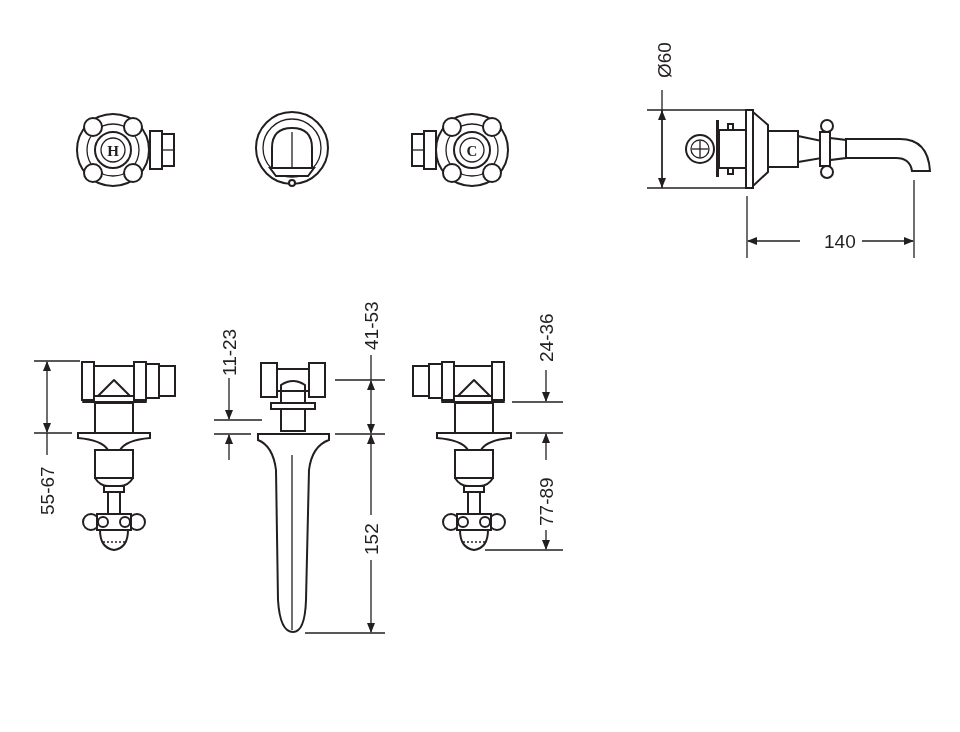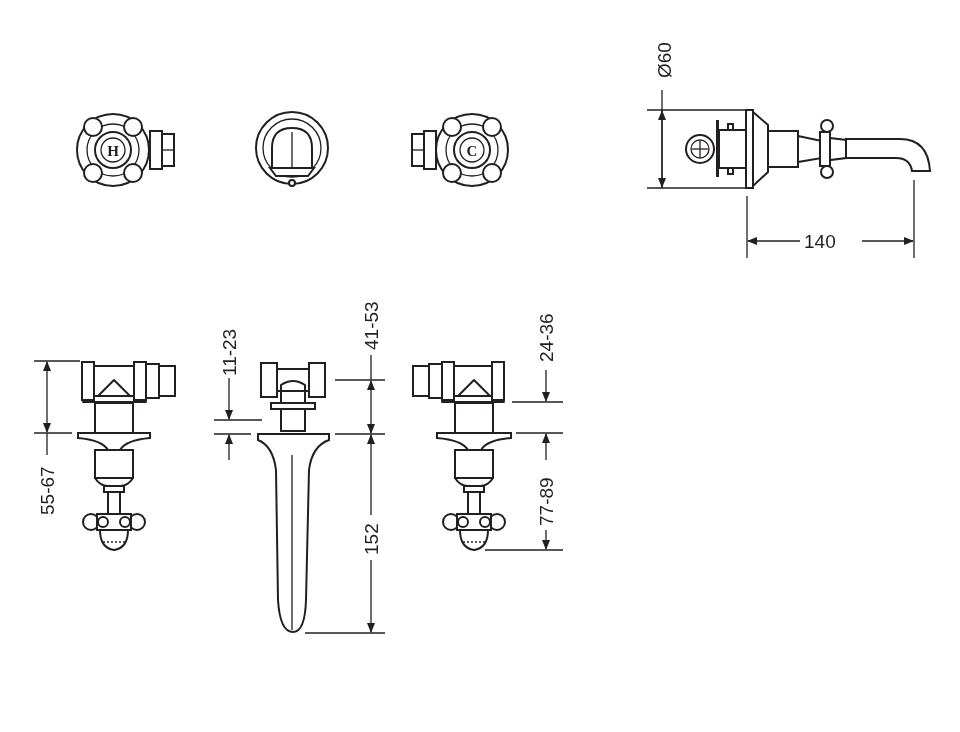--- a/index.html
+++ b/index.html
@@ -191,21 +191,21 @@
     <line x1="546" y1="370" x2="546" y2="401" class="dim" marker-end="url(#ah)"></line>
 
     <line x1="516" y1="433" x2="563" y2="433" class="dim"></line>
     <line x1="485" y1="550" x2="563" y2="550" class="dim"></line>
     <line x1="546" y1="460" x2="546" y2="434" class="dim" marker-end="url(#ah)"></line>
     <line x1="546" y1="530" x2="546" y2="549" class="dim" marker-end="url(#ah)"></line>
   </g>
 </svg>
 
 <div class="lbl rot" style="left:655px; top:78px;">Ø60</div>
-<div class="lbl" style="left:804px; top:232px;">140</div>
+<div class="lbl" style="left:824px; top:232px;">140</div>
 
 <div class="lbl rot" style="left:38px; top:515px;">55-67</div>
 
 <div class="lbl rot" style="left:220px; top:376px;">11-23</div>
 <div class="lbl rot" style="left:362px; top:350px;">41-53</div>
 <div class="lbl rot" style="left:362px; top:555px;">152</div>
 
 <div class="lbl rot" style="left:537px; top:362px;">24-36</div>
 <div class="lbl rot" style="left:537px; top:526px;">77-89</div>
 

